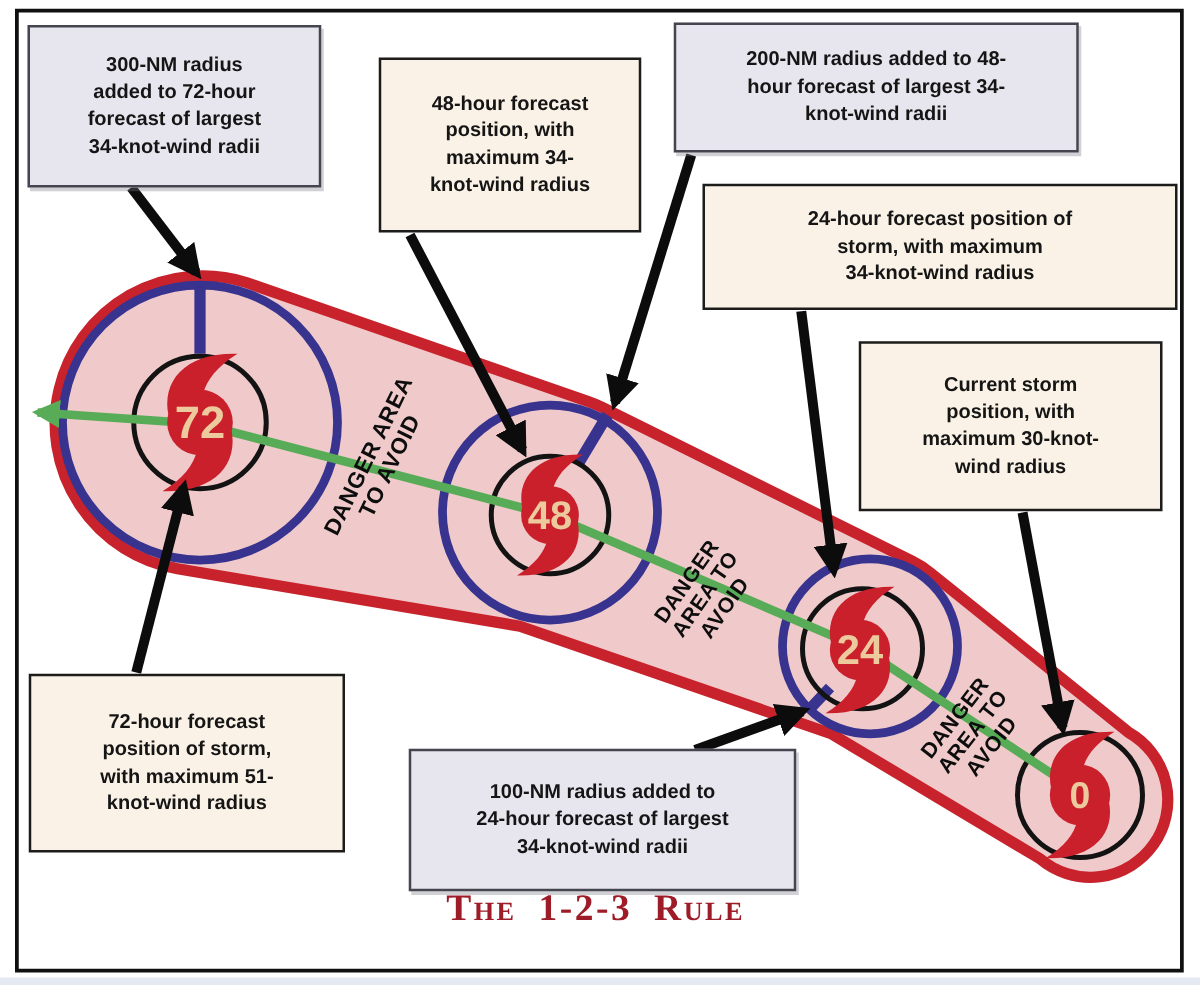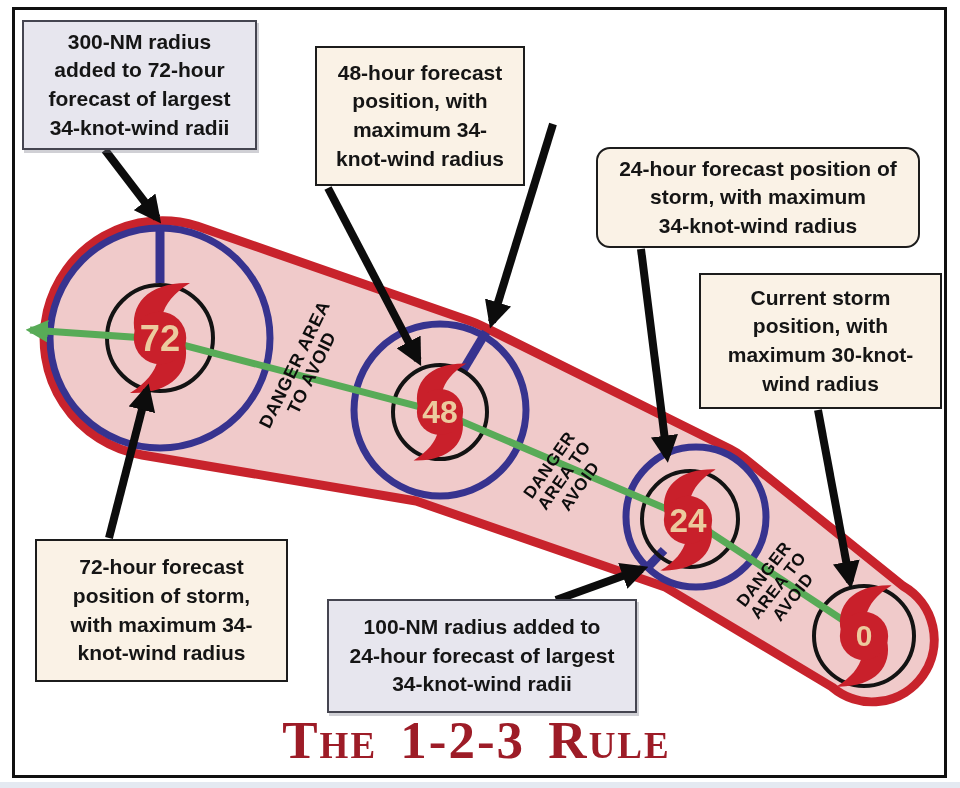--- a/index.html
+++ b/index.html
@@ -2,30 +2,30 @@
 <html><head>
 <meta charset="utf-8">
 <style>
   html,body{margin:0;padding:0;background:#ffffff;}
   #stage{position:relative;width:960px;height:788px;background:#ffffff;overflow:hidden;
          font-family:"Liberation Sans",sans-serif;}
   #frame{position:absolute;left:12px;top:7px;width:929px;height:765px;border:3px solid #101010;background:#ffffff;}
   #bottom-strip{position:absolute;left:0;bottom:0;width:960px;height:6px;background:#e4e9f1;}
   svg{position:absolute;left:0;top:0;}
   .callout{position:absolute;display:flex;align-items:center;justify-content:center;
-           text-align:center;font-size:21px;line-height:1.36;font-weight:600;color:#151515;
+           text-align:center;font-size:16px;line-height:1.36;font-weight:600;color:#151515;
            white-space:pre-line;padding:2px 6px;box-sizing:border-box;}
   .callout.lavender{background:#e7e6ee;border:2px solid #454550;box-shadow:2px 3px 0 rgba(120,120,135,.35);}
-  .callout.cream{background:#faf2e6;border:2px solid #1c1c1c;margin-left:12px;}
+  .callout.cream{background:#faf2e6;border:2px solid #1c1c1c;}
   .danger{position:absolute;transform:translate(-50%,-50%) rotate(var(--rot));
           font-weight:800;color:#0d0d0d;text-align:center;white-space:pre-line;
           font-size:18px;line-height:1.08;letter-spacing:.5px;}
   #title{position:absolute;left:12px;top:710px;width:929px;text-align:center;
          font-family:"Liberation Serif","Liberation Sans",serif;
-         font-variant:small-caps;font-weight:bold;font-size:53px;letter-spacing:2px;
+         font-variant:small-caps;font-weight:bold;font-size:30px;letter-spacing:2px;
          word-spacing:8px;color:#9d1c27;}
   .storm-num{font-family:"Liberation Sans",sans-serif;font-weight:bold;fill:#ecca9e;}
 </style>
 </head>
 <body>
 
 <div id="stage">
   <div id="frame"></div>
 
   <svg width="960" height="788" viewBox="0 0 960 788">
@@ -99,30 +99,33 @@
 AVOID</div>
 
   <div class="callout lavender" style="left:22px;top:20px;width:235px;height:130px;">300-NM radius
 added to 72-hour
 forecast of largest
 34-knot-wind radii</div>
   <div class="callout cream" style="left:303px;top:46px;width:210px;height:140px;">48-hour forecast
 position, with
 maximum 34-
 knot-wind radius</div>
-  <div class="callout cream" style="left:584px;top:147px;width:324px;height:101px;border-radius:14px;">24-hour forecast position of
+  <div class="callout lavender" style="left:539px;top:18px;width:324px;height:104px;">200-NM radius added to 48-
+hour forecast of largest 34-
+knot-wind radii</div>
+  <div class="callout cream" style="left:562px;top:147px;width:380px;height:101px;">24-hour forecast position of
 storm, with maximum
 34-knot-wind radius</div>
   <div class="callout cream" style="left:687px;top:273px;width:243px;height:136px;">Current storm
 position, with
 maximum 30-knot-
 wind radius</div>
   <div class="callout cream" style="left:23px;top:539px;width:253px;height:143px;">72-hour forecast
 position of storm,
-with maximum 34-
+with maximum 51-
 knot-wind radius</div>
   <div class="callout lavender" style="left:327px;top:599px;width:310px;height:114px;">100-NM radius added to
 24-hour forecast of largest
 34-knot-wind radii</div>
 
   <div id="title">The 1-2-3 Rule</div>
 
   <div id="bottom-strip"></div>
 </div>
 

